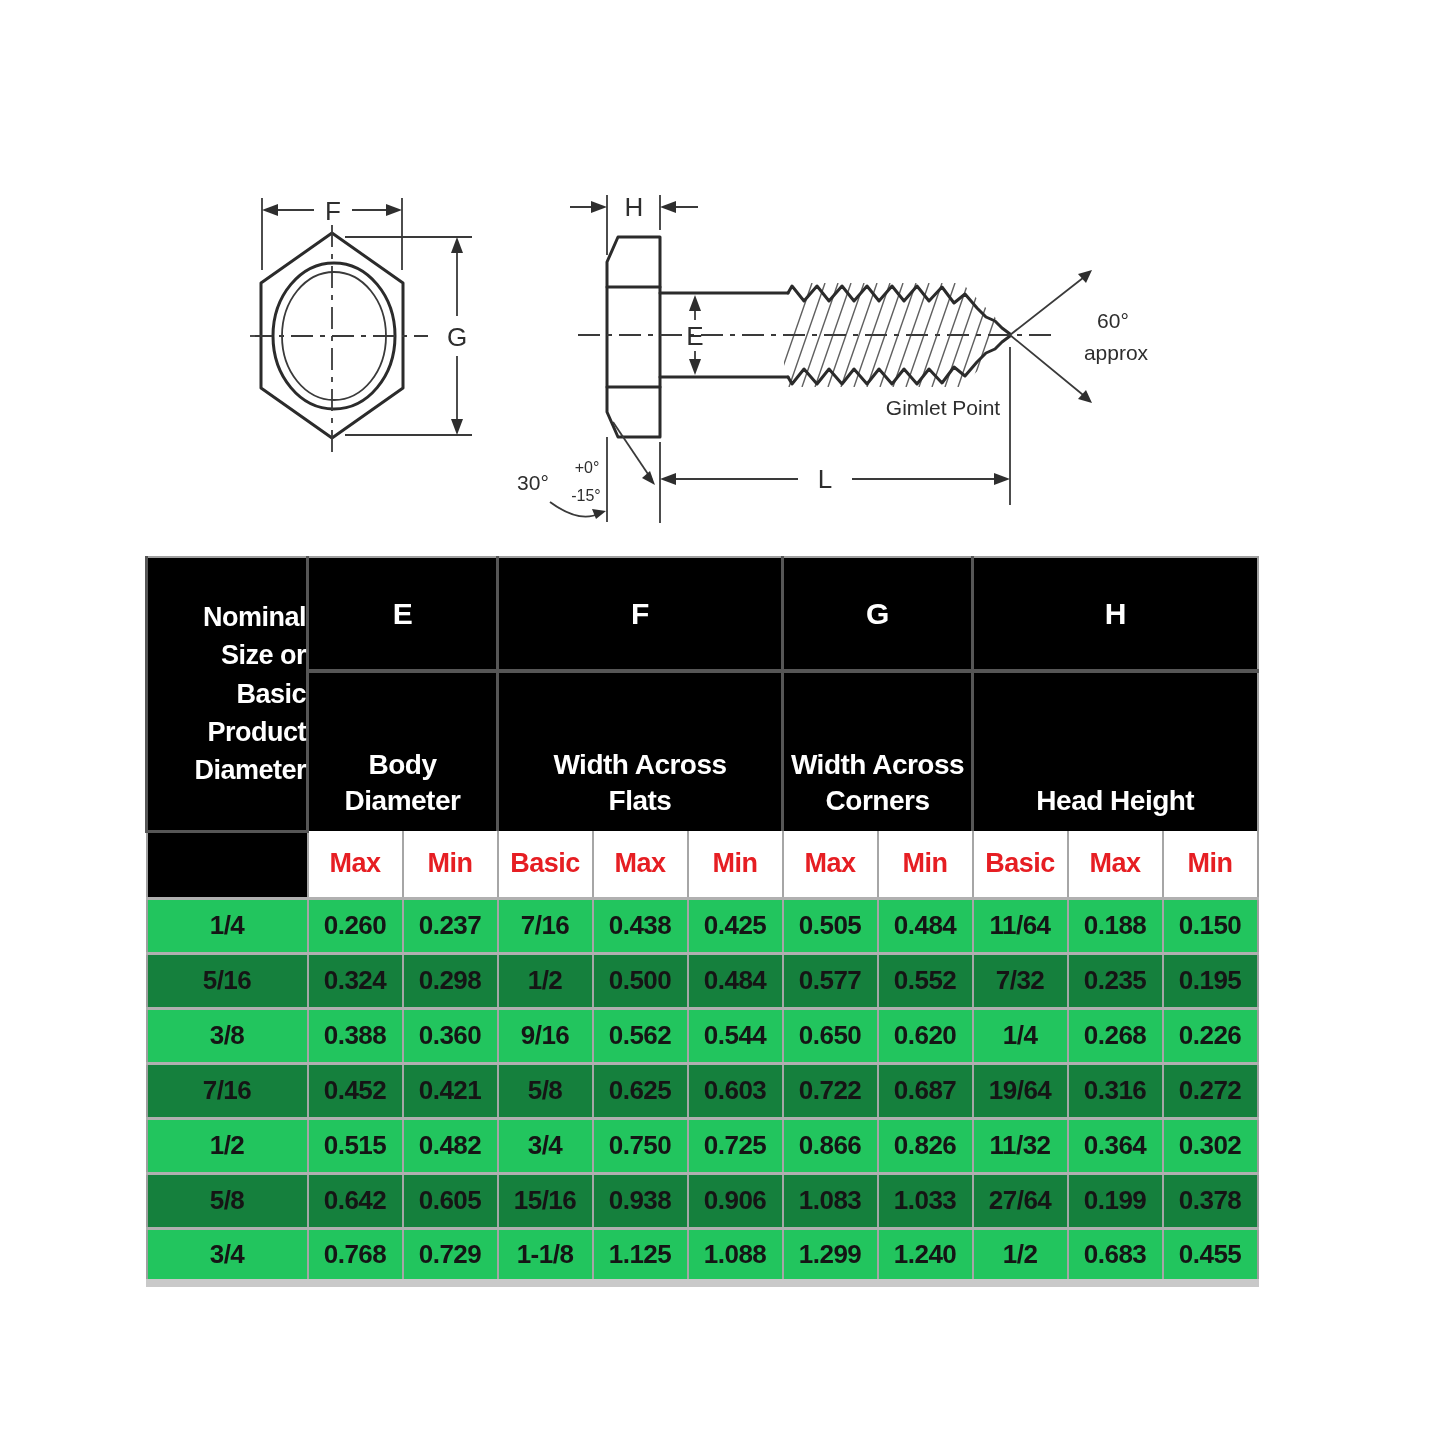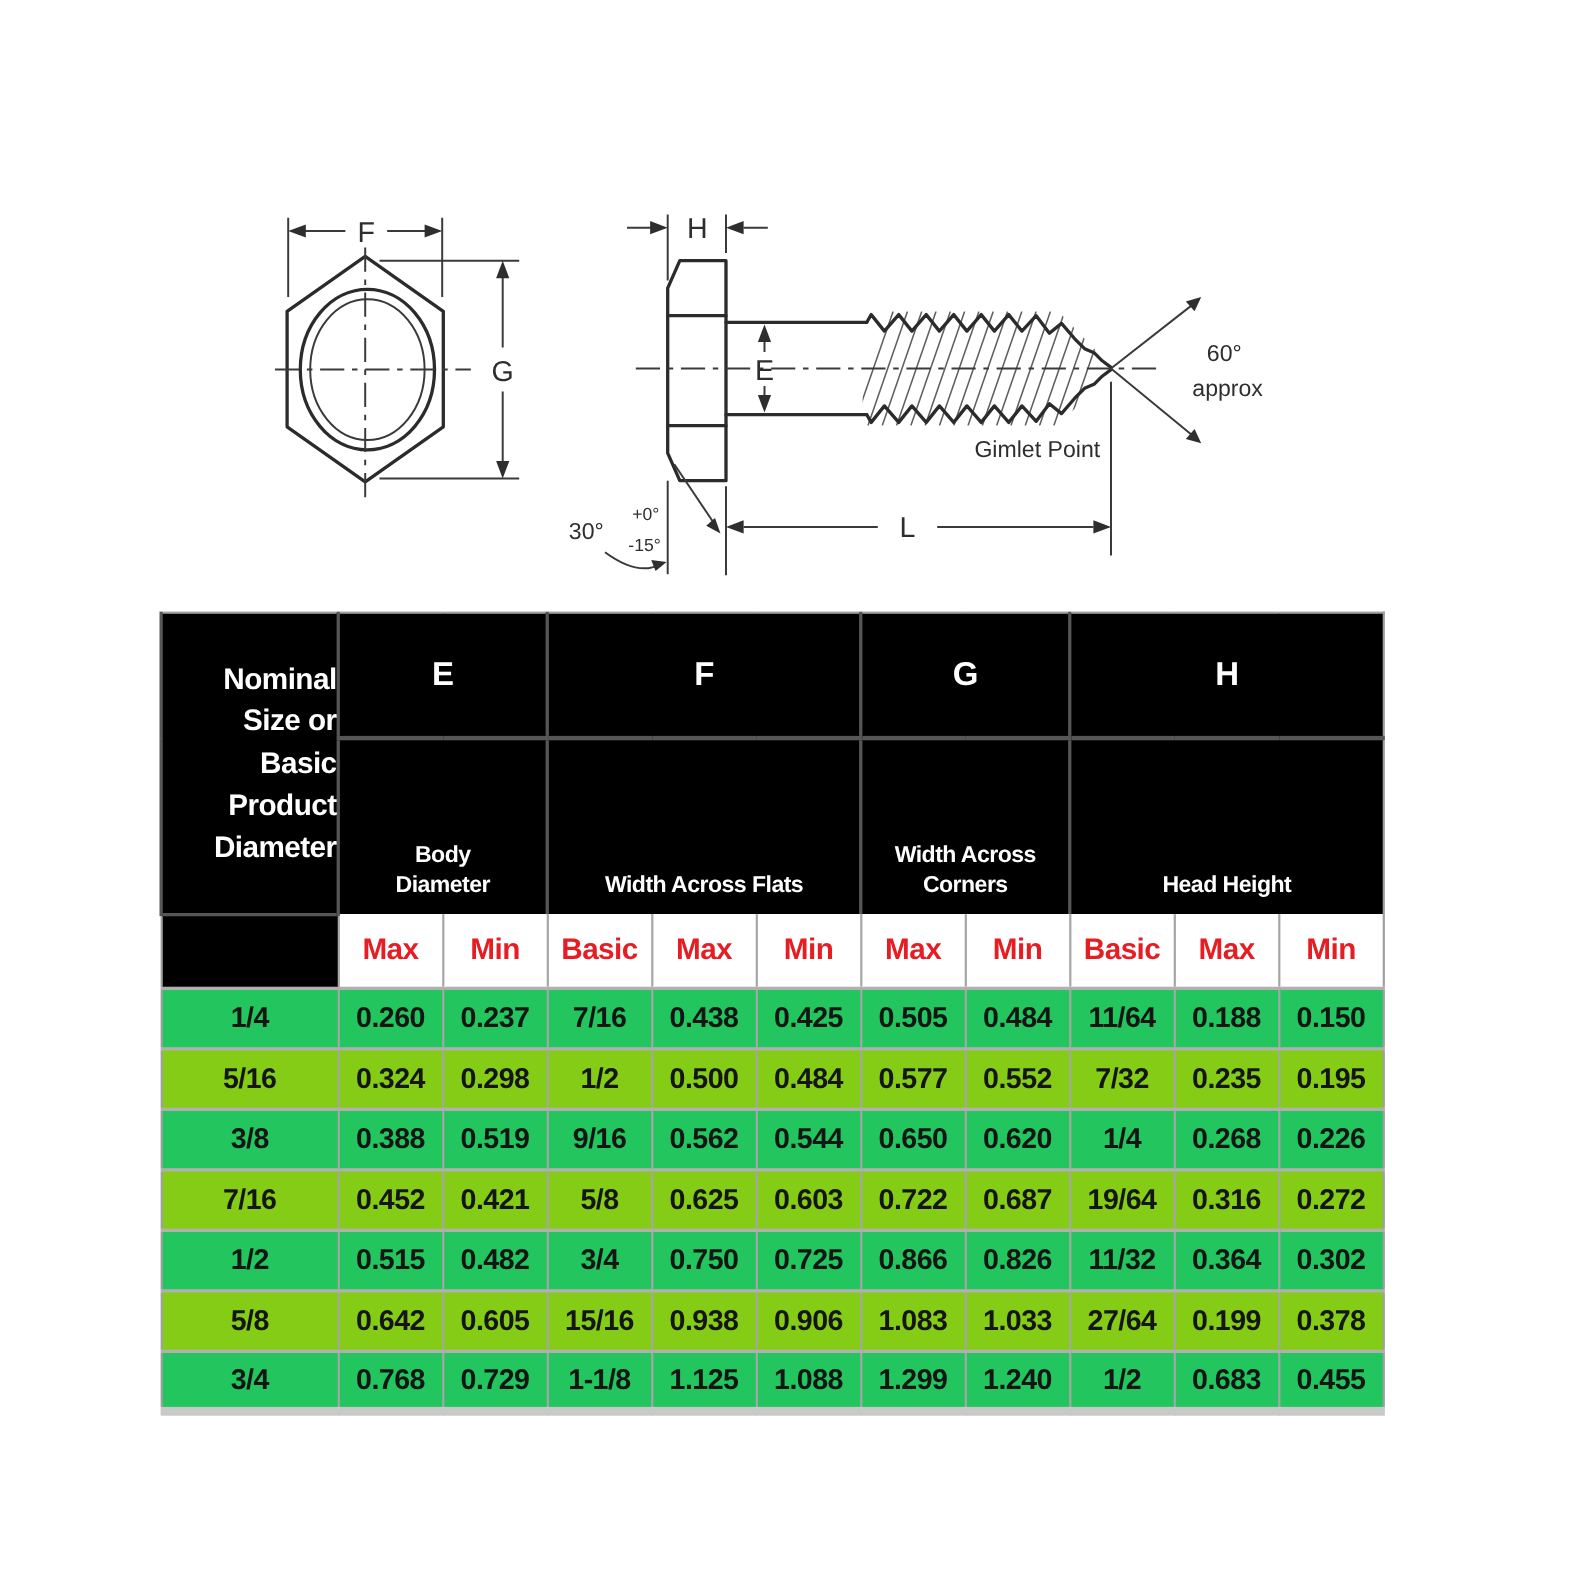--- a/index.html
+++ b/index.html
@@ -18,35 +18,35 @@
   
   .spec{position:absolute;left:145px;top:556px;width:1111px;border-collapse:collapse;
         table-layout:fixed;border:2px solid #9f9f9f;border-bottom:8px solid #c9c9c9;}
   .spec th,.spec td{padding:0;text-align:center;letter-spacing:-0.5px;}
   .spec thead th{background:#000;color:#fff;}
   tr.letter-row{height:114px;}
   tr.letter-row th{font-size:30px;font-weight:700;border-left:3px solid #565656;}
   th.corner{border-left:none;vertical-align:middle;text-align:right;}
   th.corner .lbl{display:inline-block;max-width:142px;font-size:27px;font-weight:700;line-height:1.42;}
   tr.desc-row{height:160px;}
-  tr.desc-row th{font-size:21px;font-weight:700;vertical-align:bottom;
+  tr.desc-row th{font-size:28px;font-weight:700;vertical-align:bottom;
                  border-left:3px solid #565656;border-top:4px solid #565656;
                  padding-bottom:12px;line-height:1.28;}
   .lbl{display:inline-block;}
   .w130{max-width:135px;} .w210{max-width:215px;} .w260{max-width:280px;}
   tr.sub-row{height:67px;padding-left:40px;}
   tr.sub-row th{background:#fff;color:#e61e23;font-size:27px;font-weight:700;
                 border-left:2px solid #a6a6a6;vertical-align:middle;}
   tr.sub-row th.corner-sub{background:#000;border-left:none;border-top:3px solid #565656;}
   .spec tbody tr{height:55px;}
   .spec tbody td{font-size:26px;font-weight:700;color:#151515;vertical-align:middle;
                  border-left:2px solid #a6a6a6;border-top:3px solid #b0b0b0;}
   .spec tbody td:first-child{border-left:none;}
   .spec tbody tr.alt{background:#22c55e;}
-  .spec tbody tr.plain{background:#84cc16;}
+  .spec tbody tr.plain{background:#15803d;}
 </style>
 </head>
 <body>
 
 <div class="stage">
 
   <svg class="diagram" viewBox="0 0 1140 400">
 
     <g>
       <polygon class="ln" points="182,63 253,113 253,218 182,268 111,218 111,113"></polygon>
@@ -221,21 +221,21 @@
           <td>0.484</td>
           <td>0.577</td>
           <td>0.552</td>
           <td>7/32</td>
           <td>0.235</td>
           <td>0.195</td>
         </tr>
         <tr class="alt">
           <td>3/8</td>
           <td>0.388</td>
-          <td>0.519</td>
+          <td>0.360</td>
           <td>9/16</td>
           <td>0.562</td>
           <td>0.544</td>
           <td>0.650</td>
           <td>0.620</td>
           <td>1/4</td>
           <td>0.268</td>
           <td>0.226</td>
         </tr>
         <tr class="plain">

